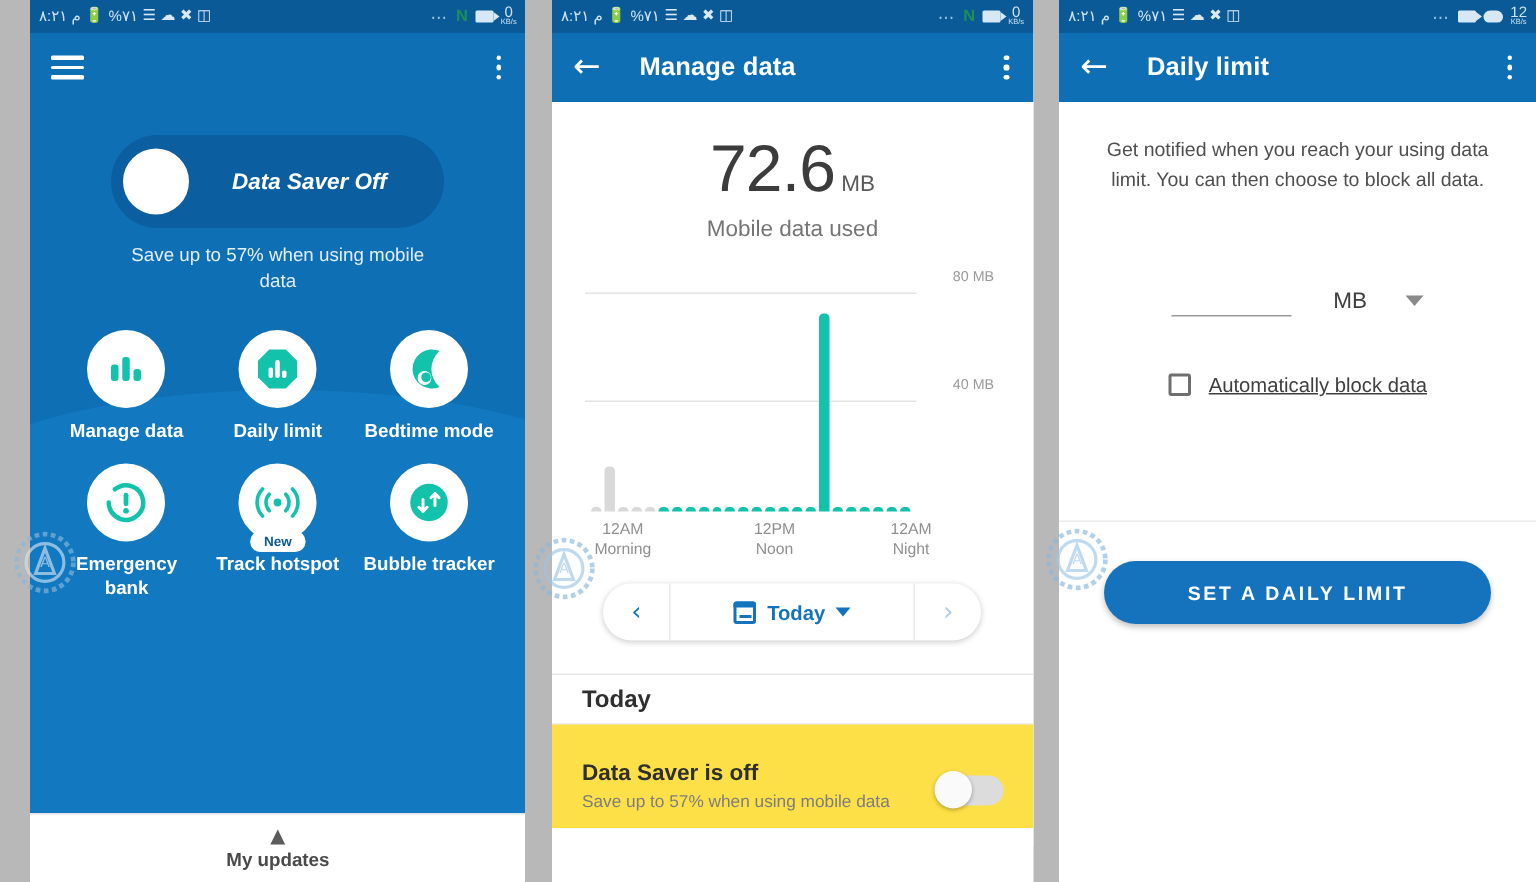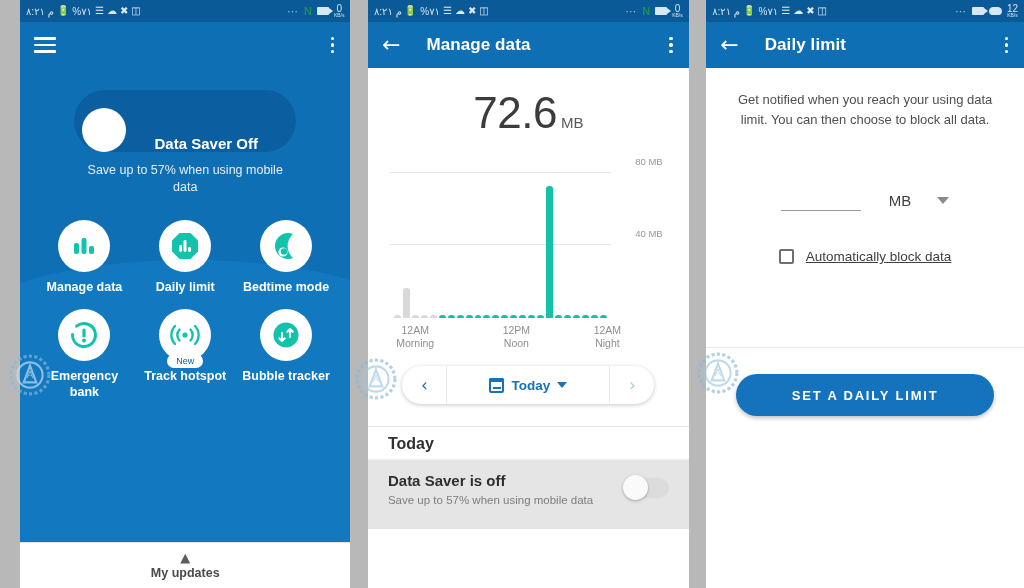--- a/index.html
+++ b/index.html
@@ -76,21 +76,21 @@
     overflow: hidden;
   }
   .p1-body:before {
     content:""; position:absolute; left:-60px; top:192px; width:460px; height:330px;
     background:#1278BF; border-radius: 50% 50% 0 0 / 70px 70px 0 0;
   }
   .saver-pill {
     position:relative; z-index:2;
     margin: 22px auto 0; width: 222px; height: 62px;
     background:#0B5FA0; border-radius: 31px;
-    display:flex; align-items:flex-end; cursor:pointer;
+    display:flex; align-items:center; cursor:pointer;font-style:italic;
   }
   .saver-knob { width:44px; height:44px; background:#fff; border-radius:50%; margin-left:8px; flex:none; }
   .saver-label { color:#fff; font-size:15px; font-weight:bold; flex:1; text-align:center; padding-right:10px; }
   .saver-sub {
     position:relative; z-index:2;
     color:#e2eff9; font-size:12.5px; text-align:center;
     margin: 10px auto 0; width: 215px; line-height:1.35;
   }
 
   .tile-grid {
@@ -104,21 +104,21 @@
   .tile-circ {
     width:52px; height:52px; border-radius:50%; background:#fff;
     display:flex; align-items:center; justify-content:center; position:relative;
   }
   .tile-label {
     color:#fff; font-size:12.5px; font-weight:bold; text-align:center;
     margin-top:8px; line-height:1.25; max-width:98px;
   }
   .new-badge {
     position:absolute; bottom:-7px; left:50%; transform:translateX(-50%);
-    background:#fff; color:#0A5A97; font-size:9px; font-weight:normal;
+    background:#fff; color:#0A5A97; font-size:9px; font-weight:bold;
     padding:2px 9px; border-radius:8px; white-space:nowrap;
   }
 
   .p1-foot {
     height: 46px; background:#fff;
     display:flex; flex-direction:column; align-items:center; justify-content:center;
     border-top:1px solid #e2e2e2;
     cursor:pointer;
   }
   .chev-up { color:#5c5c5c; font-size:13px; line-height:1; font-family:"DejaVu Sans", sans-serif; }
@@ -157,21 +157,21 @@
   }
   .cal-ico { width:15px; height:15px; border:2px solid #1573BE; border-radius:2px; position:relative; }
   .cal-ico:before { content:""; position:absolute; left:-2px; right:-2px; top:-2px; height:4px; background:#1573BE; border-radius:2px 2px 0 0; }
   .cal-ico:after { content:""; position:absolute; left:1.5px; bottom:2px; width:8px; height:2px; background:#1573BE; }
   .datenav-label { color:#1573BE; font-size:13.5px; font-weight:bold; }
   .caret-down { width:0;height:0;border-left:5px solid transparent;border-right:5px solid transparent;border-top:6px solid #1573BE; }
 
   .p2-divider { height:1px; background:#e6e6e6; margin-top:22px; }
   .section-head { font-size:16px; font-weight:bold; color:#2f2f2f; padding: 8px 20px 0; }
   .p2-row {
-    background:#e5e5e5; padding: 12px 20px 0; display:flex; align-items:flex-start;
+    background:#fde047; padding: 12px 20px 0; display:flex; align-items:center;
     border-top:1px solid #ececec; margin-top:6px; height:70px;
   }
   .p2-row-text { flex:1; }
   .p2-row-title { font-size:15px; font-weight:bold; color:#2f2f2f; }
   .p2-row-sub { font-size:11.5px; color:#7d7d7d; margin-top:5px; }
   .switch { width:44px; height:20px; background:#dcdcdc; border-radius:10px; position:relative; margin-top:6px; cursor:pointer; flex:none; }
   .switch i { position:absolute; left:-2px; top:-3px; width:25px; height:25px; background:#fafafa; border-radius:50%; box-shadow:0 1px 3px rgba(0,0,0,0.3); display:block; }
 
   
   .p3-hero {
@@ -365,20 +365,21 @@
       <div class="kebab">
           <i></i>
           <i></i>
           <i></i>
         </div>
     </div>
 
     <div class="p2-body">
       <div class="usage-wrap">
         <span class="usage-num">72.6</span><span class="usage-unit">MB</span>
+        <div class="usage-cap">Mobile data used</div>
       </div>
 
       <div class="chart">
         <div id="gridlines">
             <div class="gridline" style="bottom: 90.9091%;"></div>
             <div class="gridlabel" style="bottom: 90.9091%;">80 MB</div>
             <div class="gridline" style="bottom: 45.4545%;"></div>
             <div class="gridlabel" style="bottom: 45.4545%;">40 MB</div>
           </div>
         <div class="bars" id="chart-bars">

